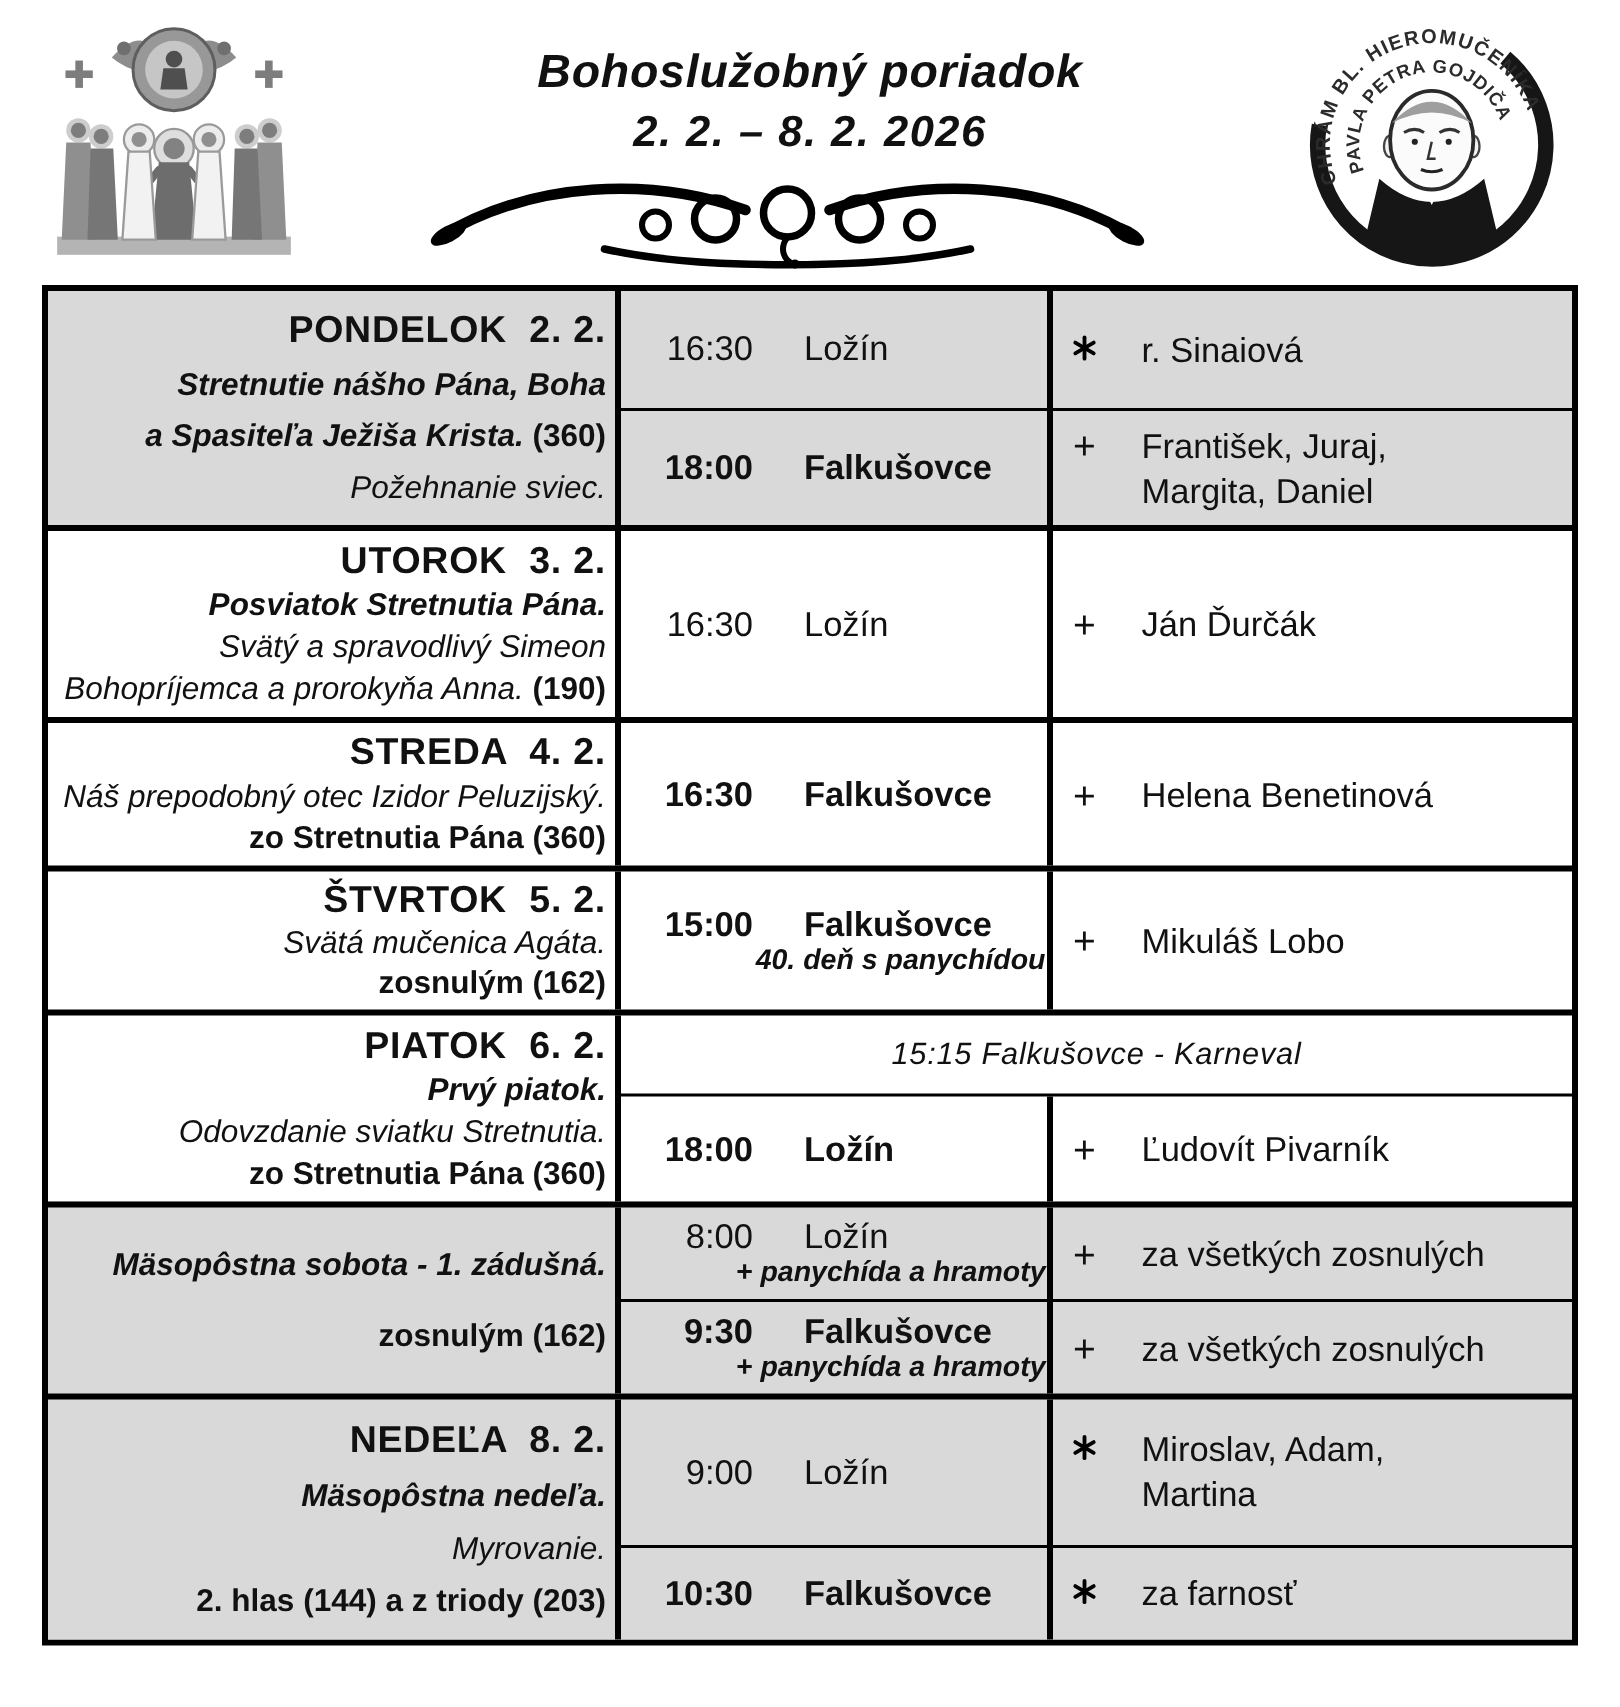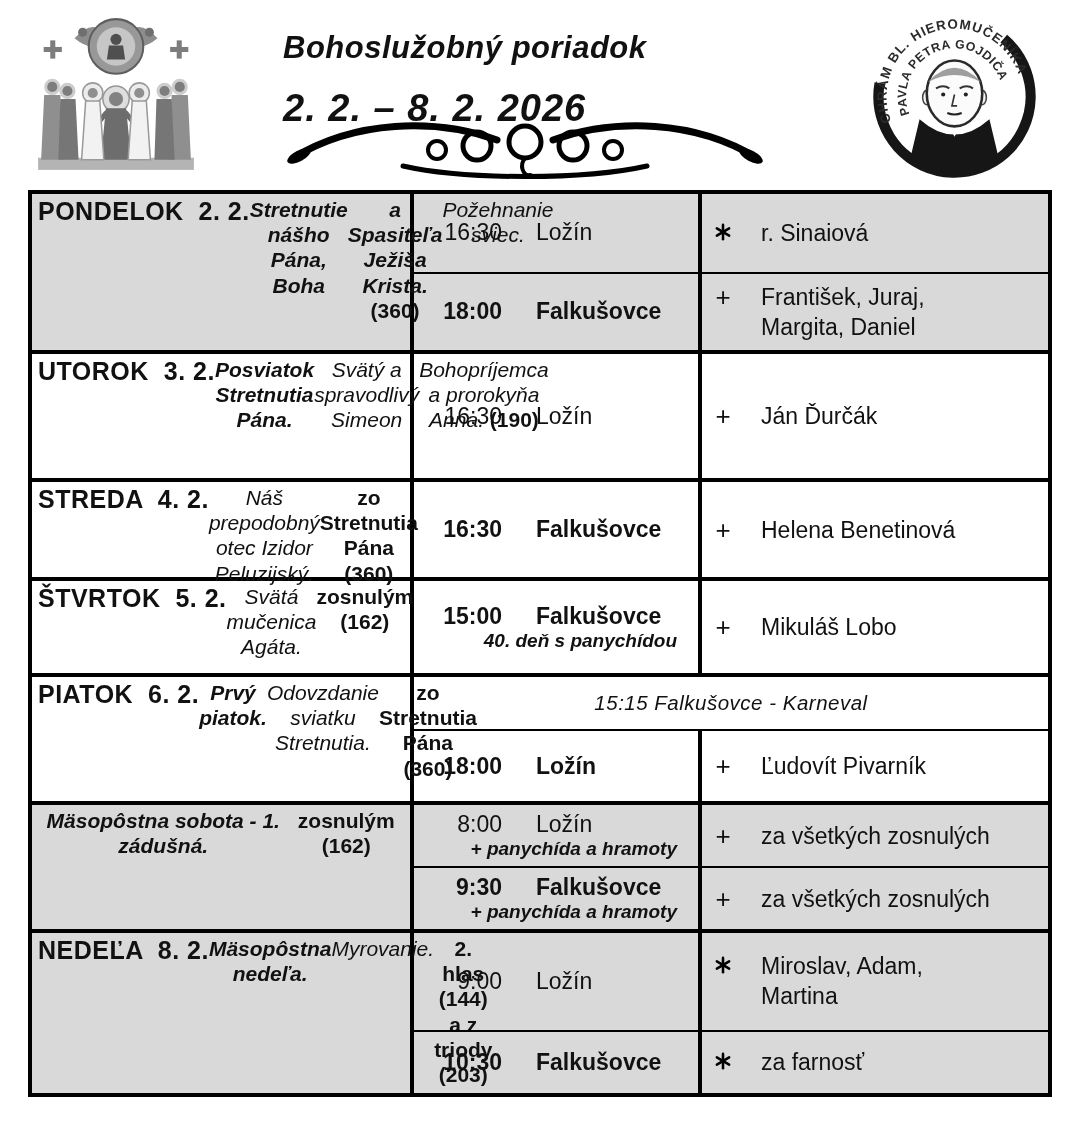--- a/index.html
+++ b/index.html
@@ -1,46 +1,46 @@
 <!DOCTYPE html>
 <html><head>
 <meta charset="utf-8">
 <style>
   html,body{margin:0;padding:0;background:#fff;}
   .page{position:relative;width:1080px;height:1138px;background:#fff;overflow:hidden;
         font-family:"Liberation Sans","DejaVu Sans",sans-serif;color:#111;}
   
   .feast-icon{position:absolute;left:30px;top:6px;width:172px;height:176px;}
-  .title-block{position:absolute;left:283px;top:30px;width:480px;text-align:left;}
+  .title-block{position:absolute;left:300px;top:30px;width:480px;text-align:center;}
   .title-line1{font-size:31px;font-weight:bold;font-style:italic;letter-spacing:.5px;}
-  .title-line2{font-size:38px;font-weight:bold;font-style:italic;margin-top:21px;letter-spacing:1px;}
+  .title-line2{font-size:29px;font-weight:bold;font-style:italic;margin-top:6px;letter-spacing:1px;}
   .flourish{position:absolute;left:285px;top:112px;width:480px;height:70px;}
   .stamp{position:absolute;left:862px;top:2px;width:185px;height:185px;}
   .stamp text{font-family:"Liberation Sans","DejaVu Sans",sans-serif;font-weight:bold;fill:#2b2b2b;}
   
   .sched{position:absolute;left:28px;top:190px;width:1024px;border:4px solid #000;box-sizing:border-box;}
   .day-row{display:flex;background:#fff;}
   .day-row.shaded{background:#d9d9d9;}
   .day-row + .day-row{border-top:4px solid #000;}
-  .day-cell{width:382px;box-sizing:border-box;border-right:4px solid #000;display:flex;flex-direction:row;
-            justify-content:space-evenly;text-align:center;padding:3px 6px;}
+  .day-cell{width:382px;box-sizing:border-box;border-right:4px solid #000;display:flex;flex-direction:column;
+            justify-content:space-evenly;text-align:right;padding:3px 6px;}
   .day-title{font-size:25px;font-weight:bold;white-space:pre;letter-spacing:.5px;}
   .note{font-size:21px;line-height:1.2;}
   .note .i{font-style:italic;}
   .note .b{font-weight:bold;}
   .svc-col{flex:1;display:flex;flex-direction:column;}
   .svc-row{display:flex;flex-basis:0;min-height:0;}
   .svc-row + .svc-row{border-top:2px solid #000;}
   .tcell{width:288px;box-sizing:border-box;border-right:4px solid #000;display:flex;flex-direction:column;
          justify-content:center;padding:2px 0;}
   .tmain{display:flex;align-items:baseline;padding-left:14px;}
   .time{display:inline-block;width:74px;text-align:right;font-size:23px;}
   .place{margin-left:34px;font-size:23px;}
   .time.b,.place.b{font-weight:bold;}
-  .subline{font-size:19px;font-weight:bold;font-style:italic;text-align:right;padding-right:21px;margin-top:0;}
+  .subline{font-size:19px;font-weight:bold;font-style:italic;text-align:right;padding-right:1px;margin-top:0;}
   .icell{flex:1;display:flex;align-items:center;padding-left:10px;}
   .iwrap{display:flex;align-items:flex-start;gap:27px;}
   .sym{width:22px;display:flex;justify-content:center;font-size:26px;line-height:30px;}
   .sym.star{margin-top:5px;}
   .itext{font-size:23px;line-height:30px;}
   .banner{flex:1;display:flex;align-items:center;justify-content:center;font-style:italic;font-size:20.5px;letter-spacing:.5px;}
 </style>
 </head>
 <body>
 

